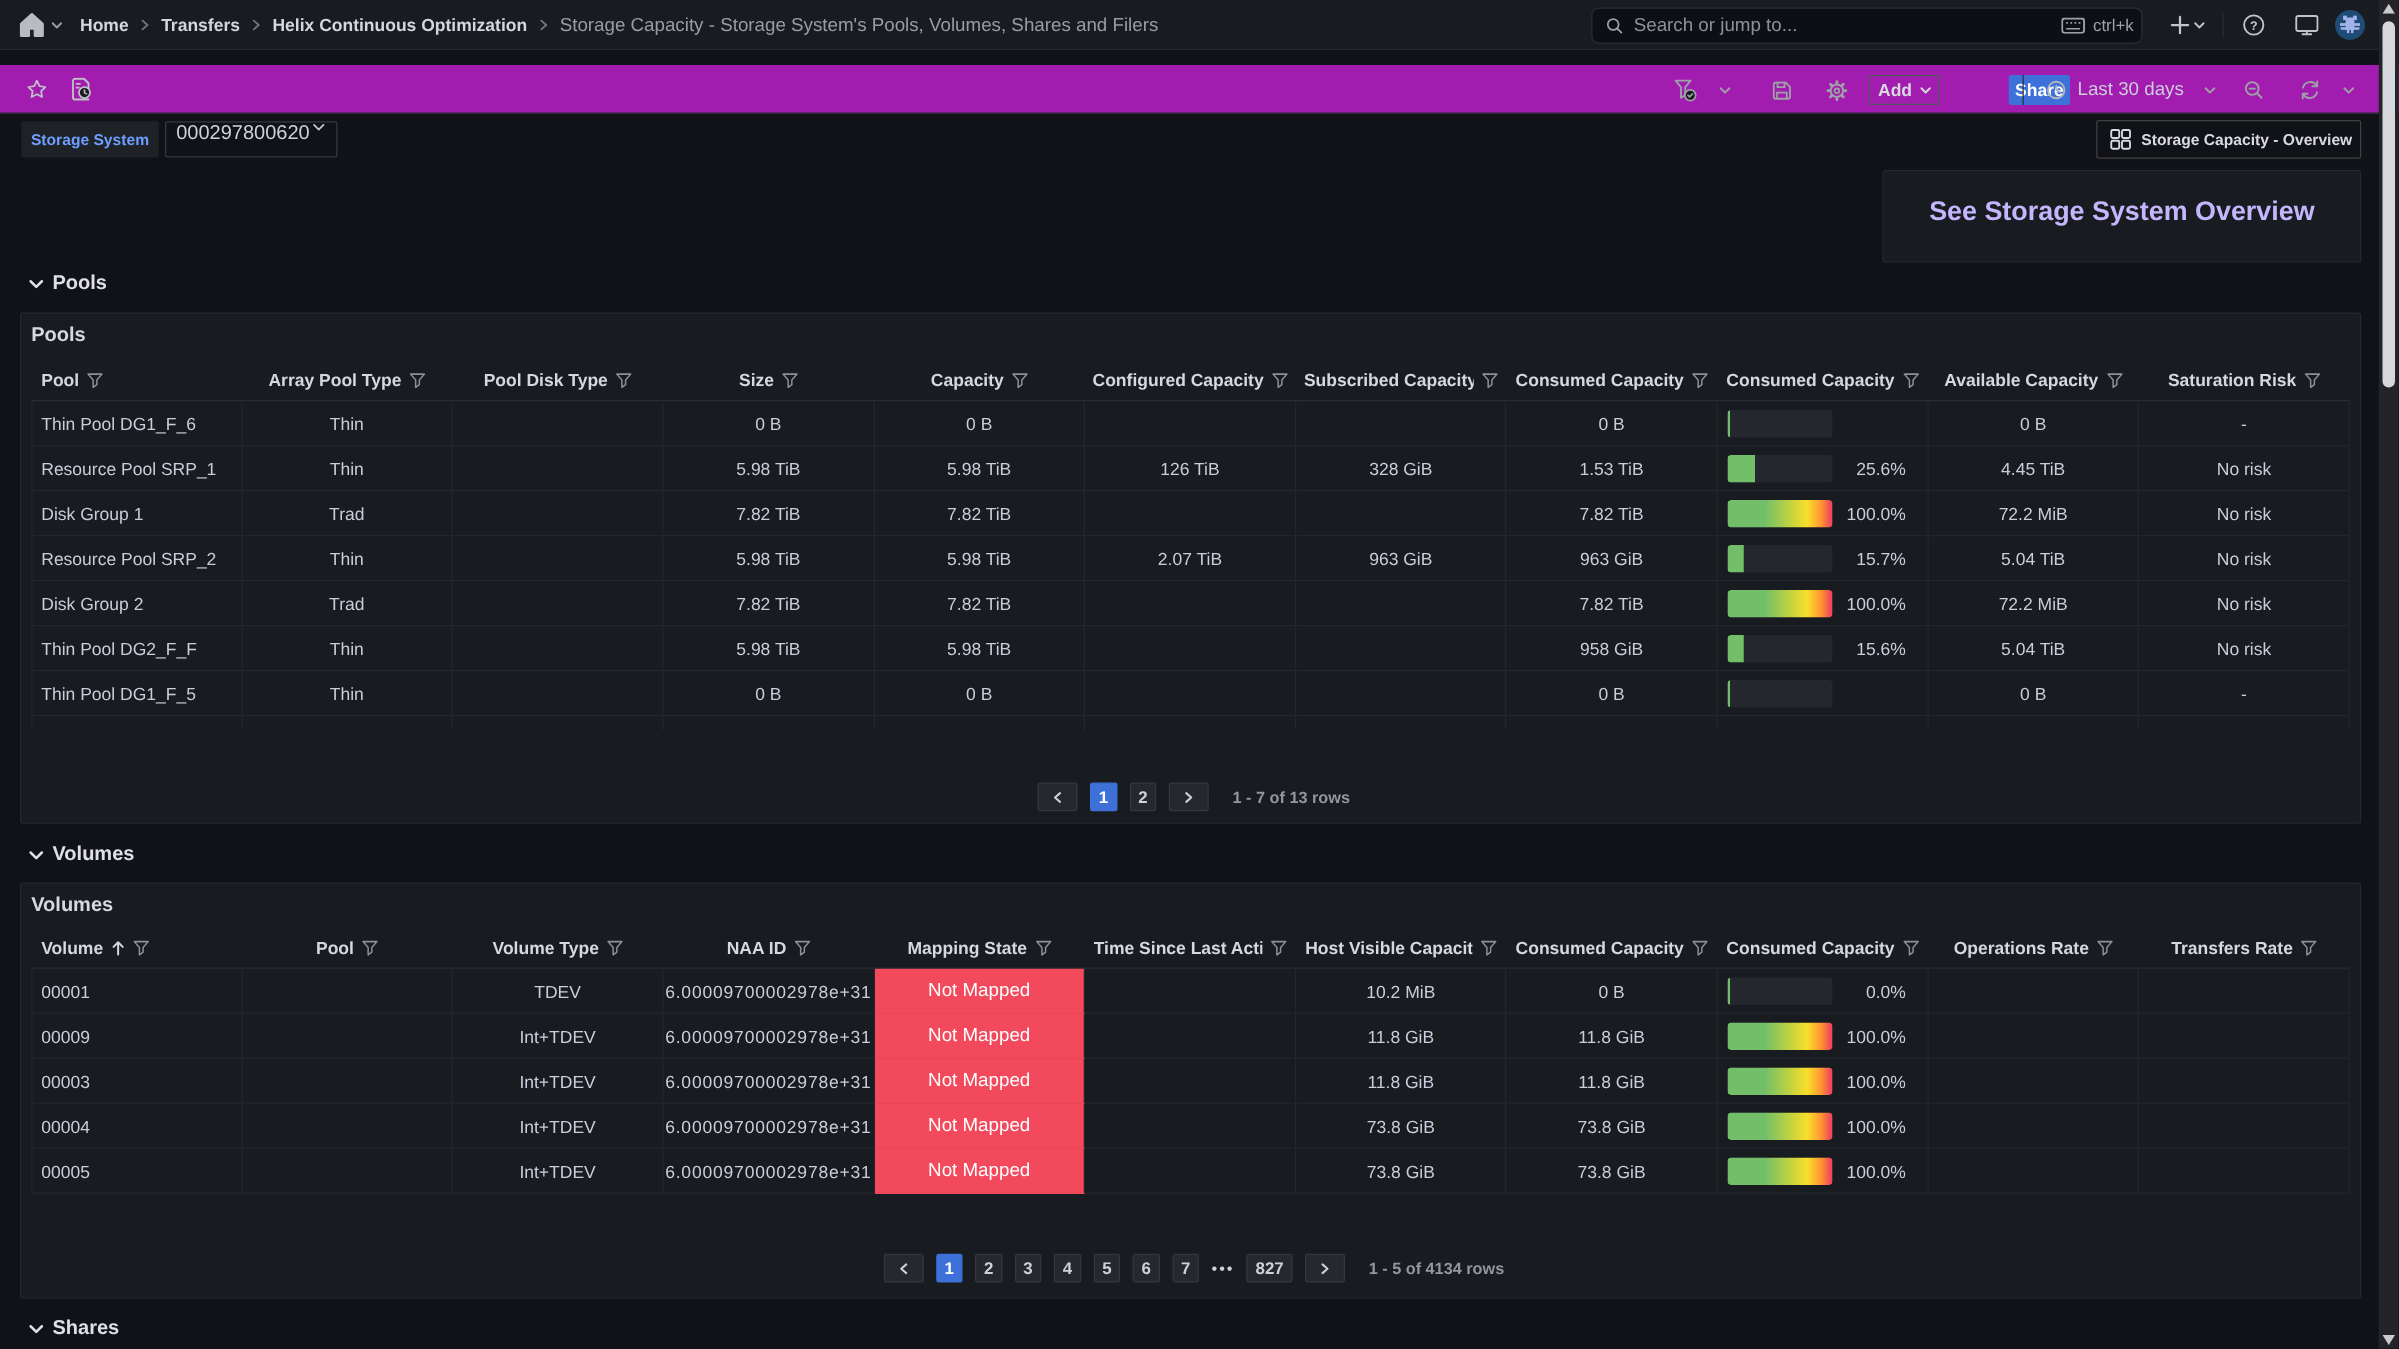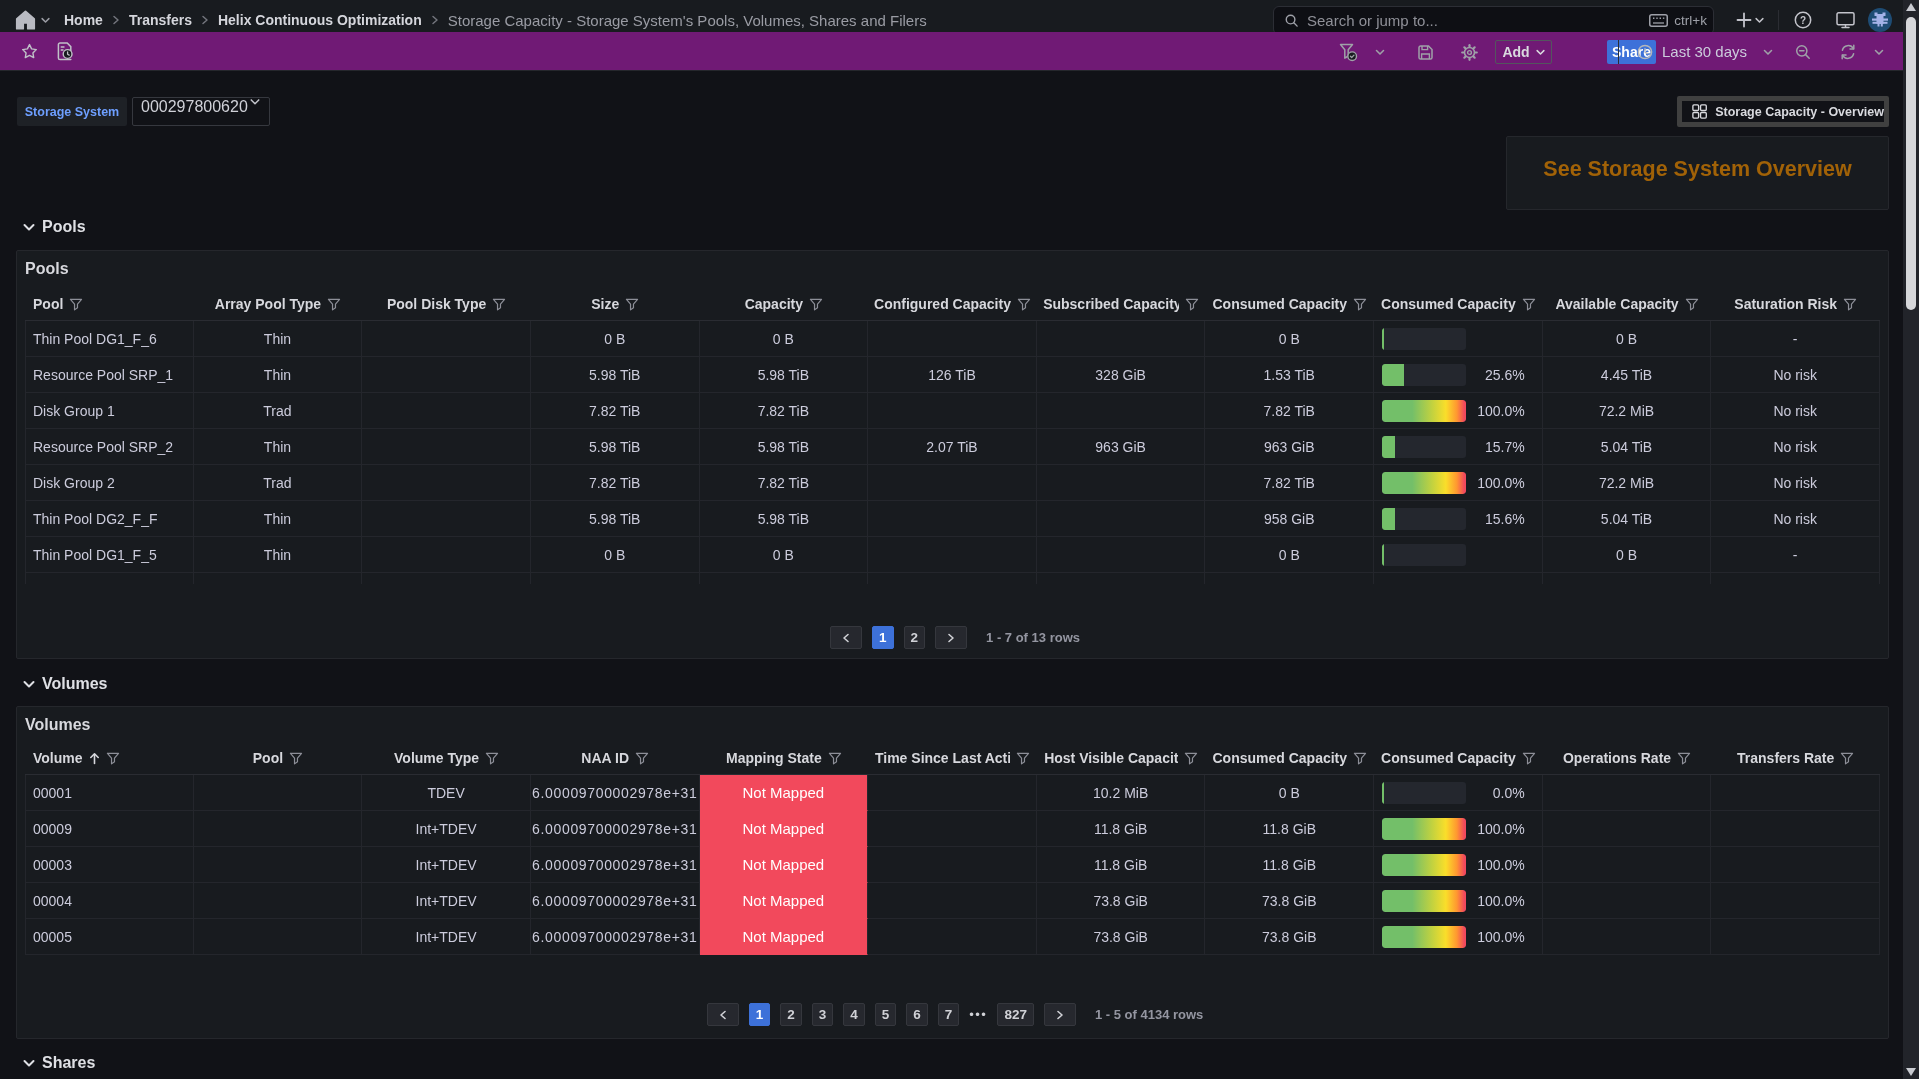--- a/index.html
+++ b/index.html
@@ -3,38 +3,38 @@
 <meta charset="utf-8">
 <style>
 * { margin:0; padding:0; box-sizing:border-box; }
 html,body { width:1919px; height:1079px; overflow:hidden; background:#111217; font-family:"Liberation Sans",sans-serif; }
 #app { position:relative; width:1919px; height:1079px;border-radius:28px; }
 .abs { position:absolute; }
 svg { display:block; }
 
 
 #nav { position:absolute; left:0; top:0; width:1919px; height:40px; background:#181b1f; border-bottom:1px solid #25272c; }
-#toolbar { position:absolute; left:0; top:32px; width:1919px; height:39px; background:#701a75; border-bottom:1px solid #25272c; }
+#toolbar { position:absolute; left:0; top:52px; width:1919px; height:39px; background:#a21caf; border-bottom:1px solid #25272c; }
 .crumb { font-size:14px; font-weight:700; color:#d5d6dc; }
 .crumb.last { font-weight:400; color:#9a9ca4; font-size:15px; }
 #search { position:absolute; left:1273px; top:6px; width:441px; height:29px; background:#0e0f14; border:1px solid #2c2e35; border-radius:6px; display:flex; align-items:center; }
 #search .ph { color:#8f9098; font-size:15px; margin-left:8px; }
 #search .kb { margin-left:auto; display:flex; align-items:center; gap:6px; margin-right:6px; color:#9ea0a8; font-size:13.5px; }
 
 
 .btn { display:flex; align-items:center; justify-content:center; border-radius:2px; font-size:14px; font-weight:700; }
 .btn-outline { border:1px solid #53565e; color:#d9dadf; }
 .btn-blue { background:#3d71d9; color:#ffffff;margin-left:45px; }
 
 
 #varlabel { position:absolute; left:17px; top:97px; width:110px; height:29px; background:#1e2126; border-radius:2px; display:flex; align-items:center; justify-content:center; color:#6e9fff; font-size:12.5px; font-weight:700; }
 #varvalue { position:absolute; left:132px; top:97px; width:138px; height:29px; border:1px solid #36383f; border-radius:2px; display:flex; align-items:flex-start; color:#d0d1d8; font-size:16px; padding:0 9px 0 8px; }
-#ovbtn { position:absolute; left:1677px; top:96px; width:212px; height:31px; border:5px solid #404040; border-radius:2px; display:flex; align-items:center; gap:8px; padding-left:10px; color:#d9dadf; font-size:12.5px; font-weight:700; white-space:nowrap; }
+#ovbtn { position:absolute; left:1677px; top:96px; width:212px; height:31px; border:1px solid #404040; border-radius:2px; display:flex; align-items:center; gap:8px; padding-left:10px; color:#d9dadf; font-size:12.5px; font-weight:700; white-space:nowrap; }
 #linkpanel { position:absolute; left:1506px; top:136px; width:383px; height:74px; background:#181b1f; border:1px solid #25272c; border-radius:2px; display:flex; align-items:center; justify-content:center; padding-bottom:7px; }
-#linkpanel span { color:#a16207; font-size:21.5px; font-weight:700; }
+#linkpanel span { color:#c4b5fd; font-size:21.5px; font-weight:700; }
 
 
 .section { position:absolute; display:flex; align-items:center; gap:7px; color:#dfe0e5; font-size:16px; font-weight:700; }
 
 
 .panel { position:absolute; left:16px; width:1873px; background:#181b1f; border:1px solid #25272c; border-radius:2px; }
 .ptitle { position:absolute; left:8px; top:9px; font-size:16px; font-weight:700; color:#d8d9de; }
 
 
 .tbl { position:absolute; left:8px; right:8px; }

